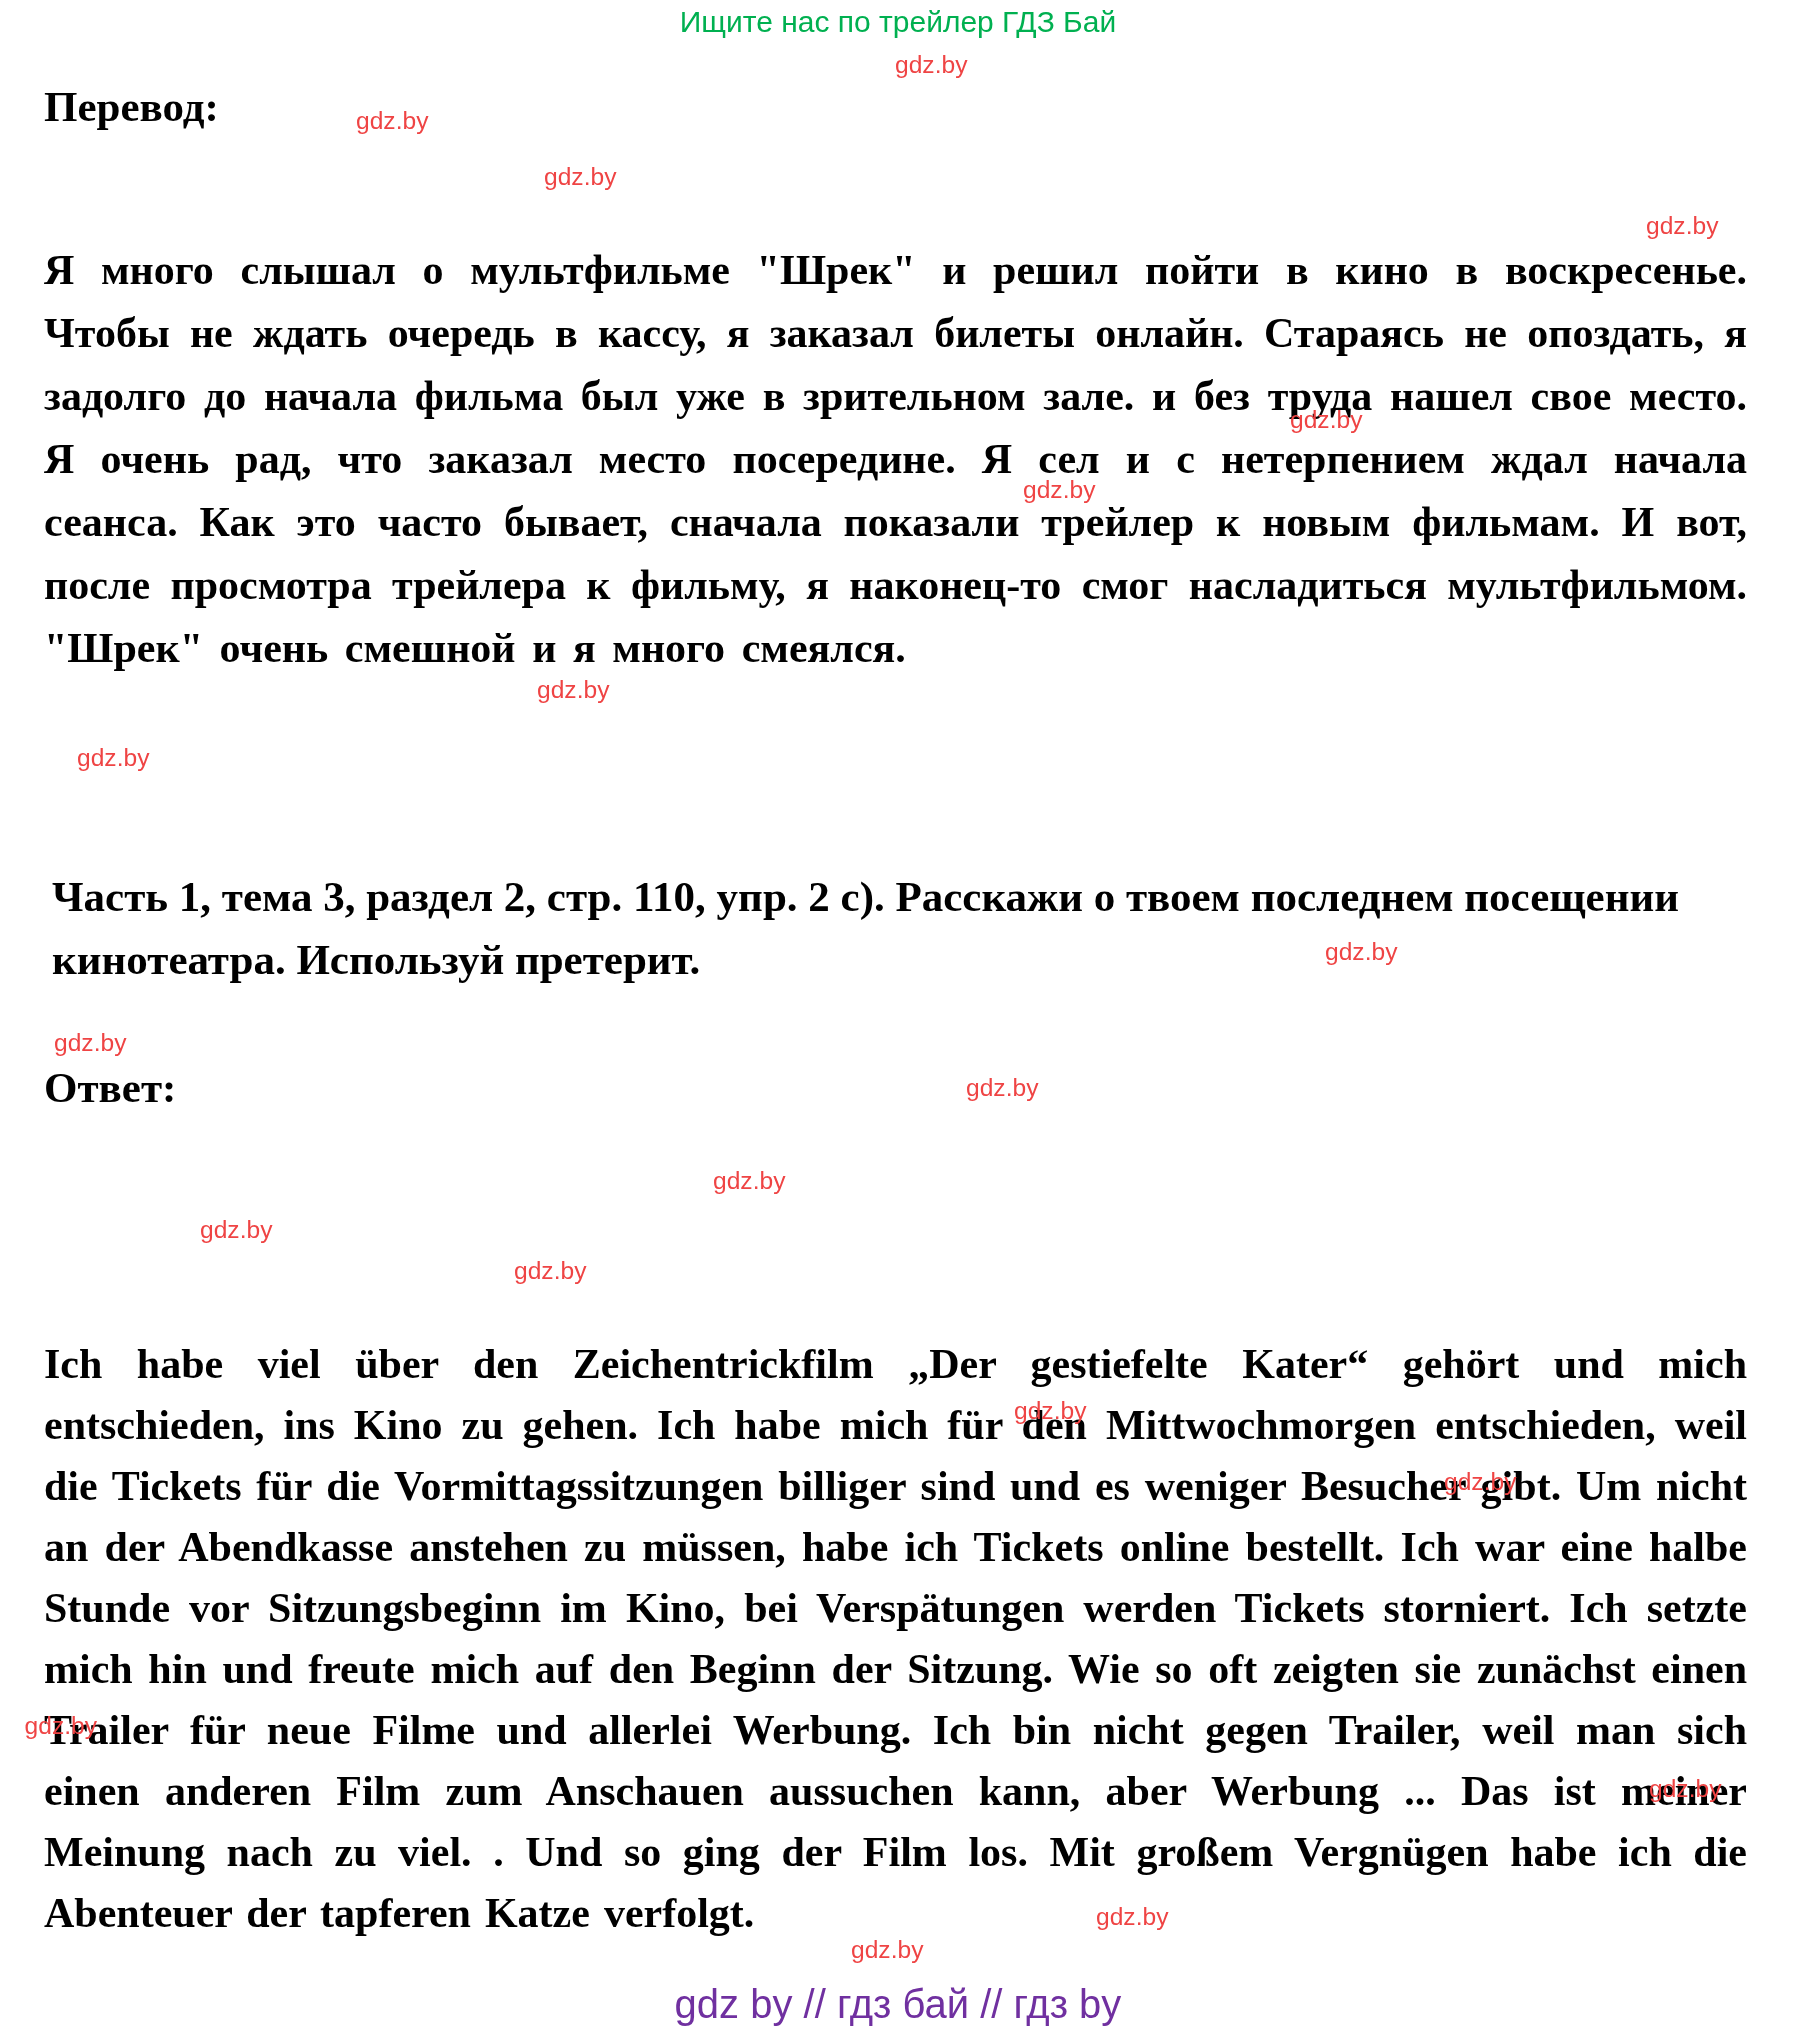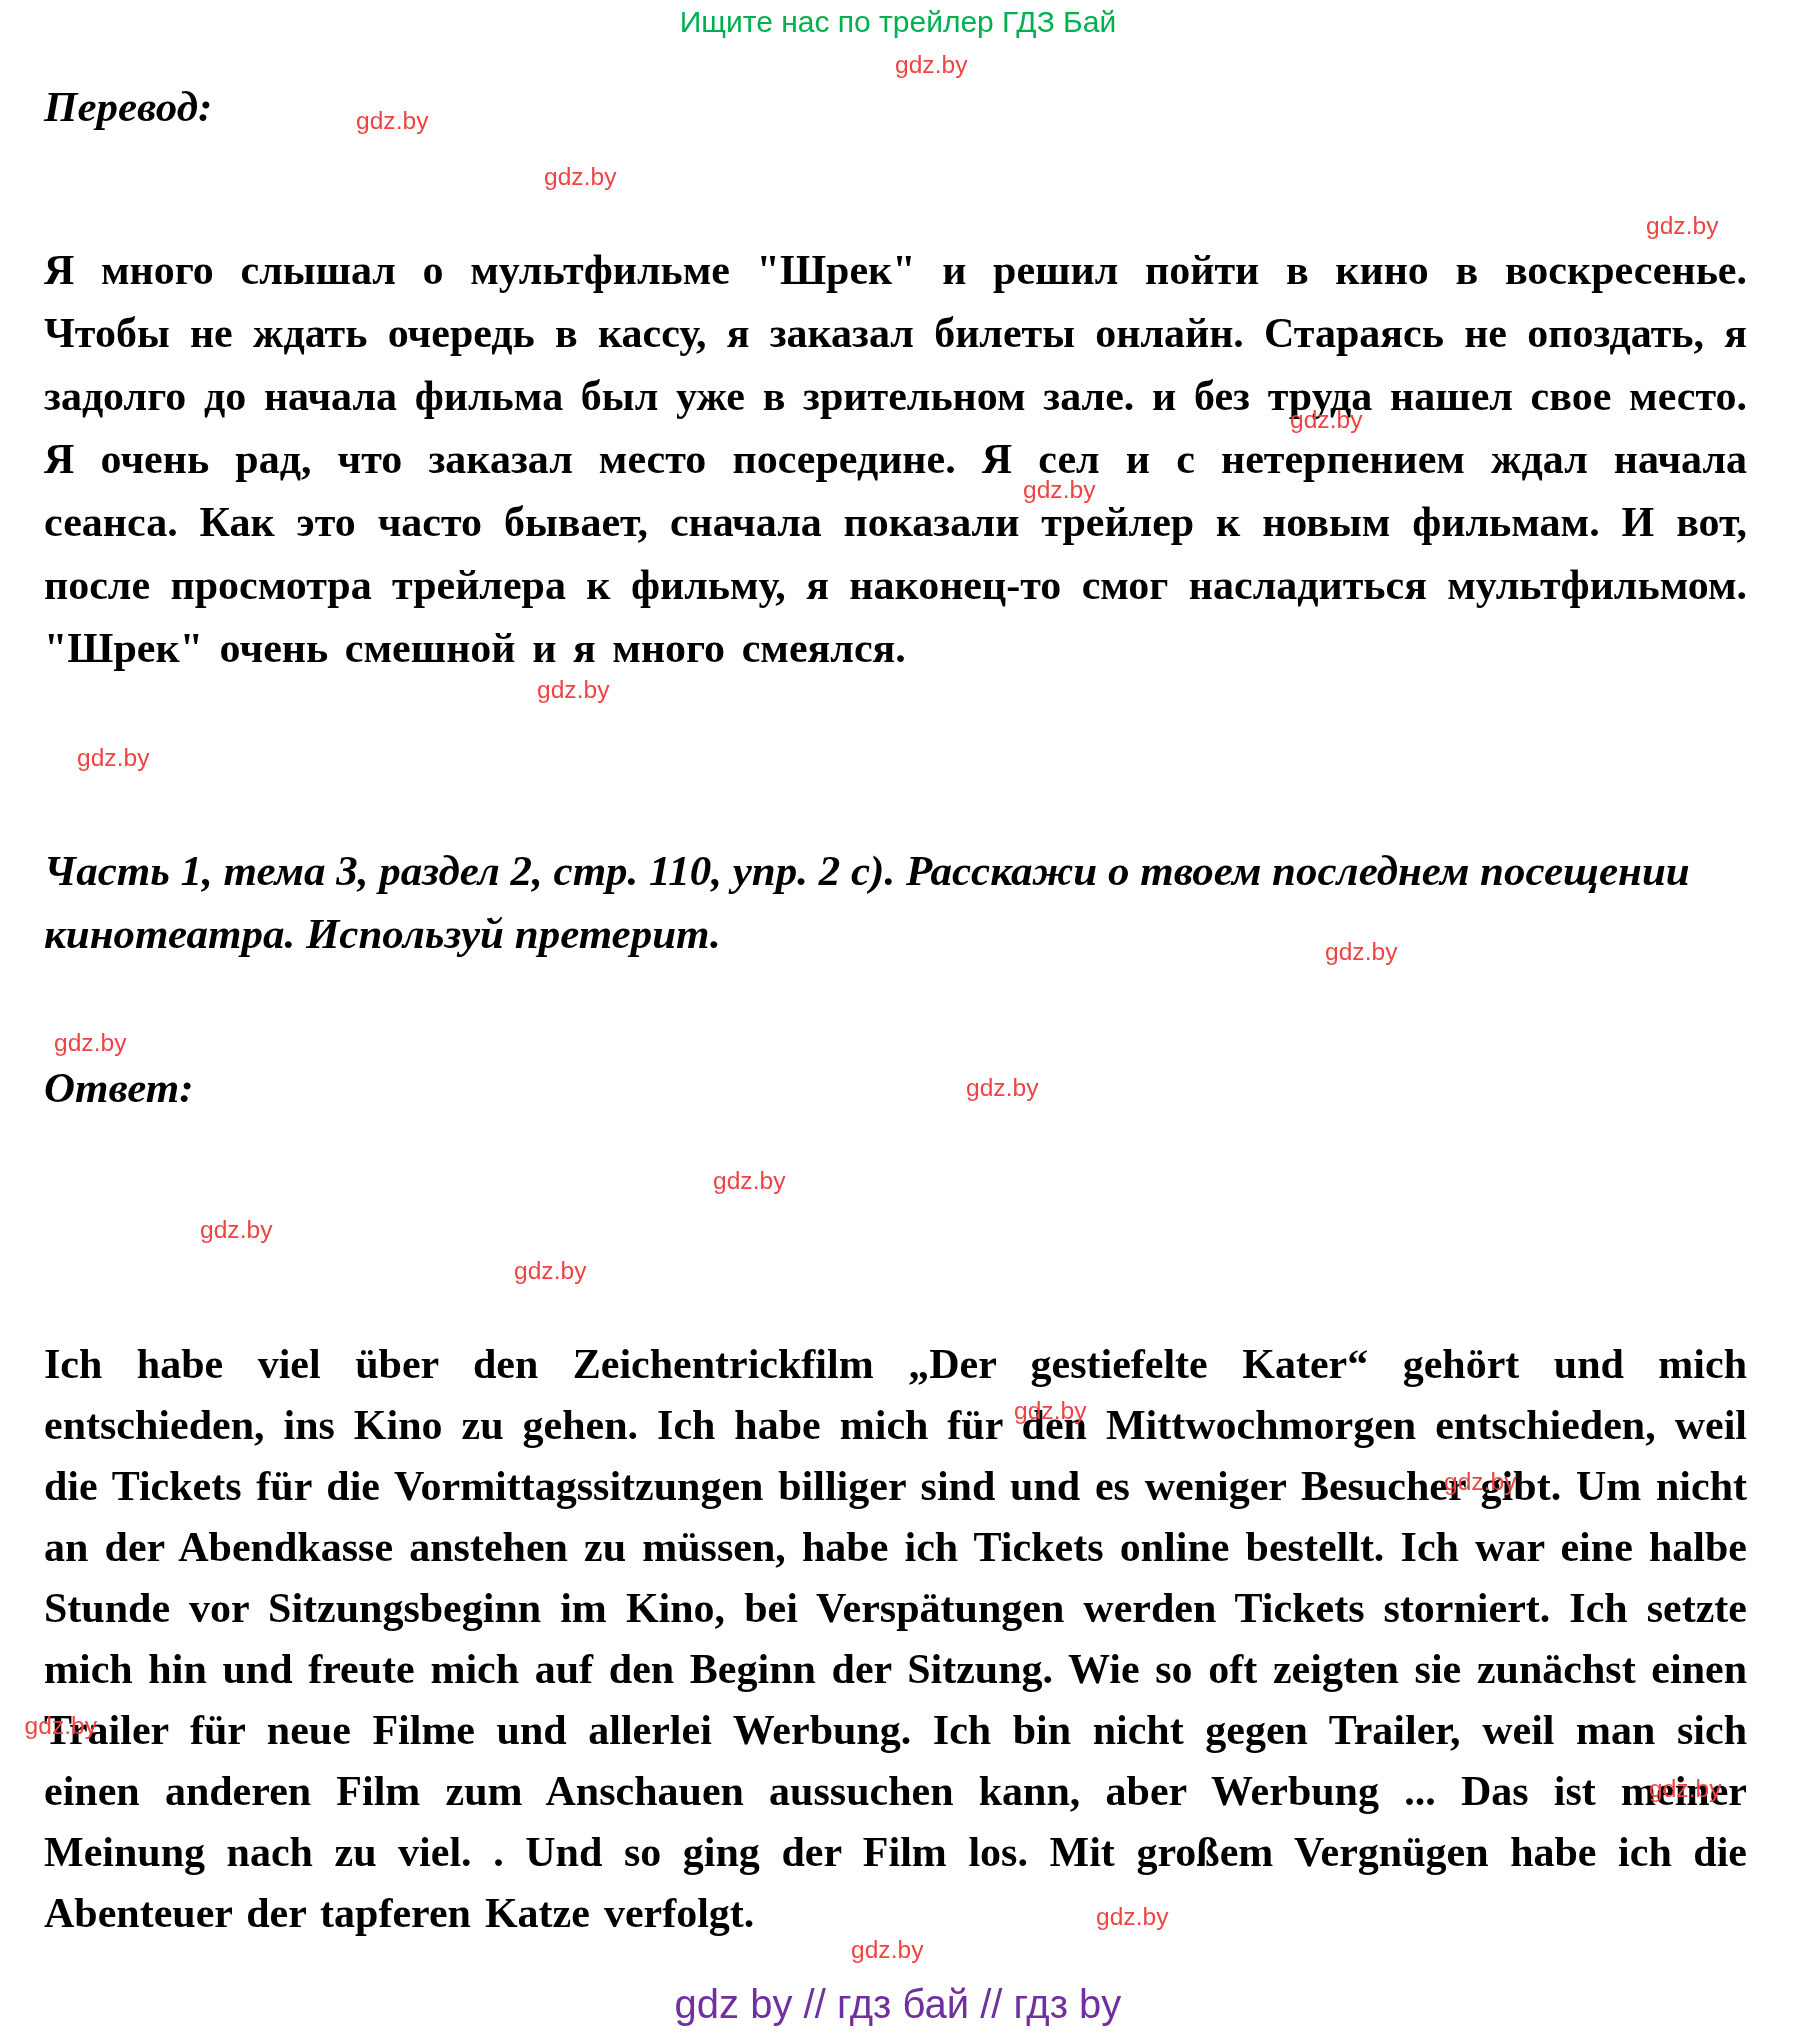--- a/index.html
+++ b/index.html
@@ -31,21 +31,20 @@
     white-space: nowrap;
     z-index: 3;
   }
 
   .heading {
     position: absolute;
     left: 44px; right: 49px;
     font-size: 43px;
     font-weight: bold;
     line-height: 63px;
-    font-style: italic;
   }
 
   .body-text {
     position: absolute;
     left: 44px; right: 49px;
     font-size: 42px;
     line-height: 63px;
     text-align: justify;
     word-spacing: 6.1px;
     font-weight: bold;
@@ -70,21 +69,21 @@
 <body>
 
 <div class="page">
 
   <div class="promo-header">Ищите нас по трейлер ГДЗ Бай</div>
 
   <h2 class="heading" style="top: 75px;">Перевод:</h2>
 
   <p class="body-text" style="top: 239px;">Я много слышал о мультфильме "Шрек" и решил пойти в кино в воскресенье. Чтобы не ждать очередь в кассу, я заказал билеты онлайн. Стараясь не опоздать, я задолго до начала фильма был уже в зрительном зале. и без труда нашел  свое место. Я очень рад, что заказал место посередине. Я сел и с нетерпением ждал начала сеанса. Как это часто бывает, сначала показали трейлер к новым фильмам. И вот, после просмотра трейлера к фильму, я наконец-то смог насладиться мультфильмом. "Шрек" очень смешной и я много смеялся.</p>
 
-  <h2 class="heading" style="top: 839px;">Часть 1, тема 3, раздел 2, стр. 110, упр. 2 с). Расскажи о твоем последнем посещении кинотеатра. Используй претерит.</h2>
+  <h2 class="heading" style="top: 865px; margin-left: 8px;">Часть 1, тема 3, раздел 2, стр. 110, упр. 2 с). Расскажи о твоем последнем посещении кинотеатра. Используй претерит.</h2>
 
   <h2 class="heading" style="top: 1056px;">Ответ:</h2>
 
   <p class="body-text de" style="top: 1290px;">Ich habe viel über den Zeichentrickfilm „Der gestiefelte Kater“ gehört und mich entschieden, ins Kino zu gehen. Ich habe mich für den Mittwochmorgen entschieden, weil die Tickets für die Vormittagssitzungen billiger sind und es weniger Besucher gibt. Um nicht an der Abendkasse anstehen zu müssen, habe ich Tickets online bestellt. Ich war eine halbe Stunde vor Sitzungsbeginn im Kino, bei Verspätungen werden Tickets storniert. Ich setzte mich hin und freute mich auf den Beginn der Sitzung. Wie so oft zeigten sie zunächst einen Trailer für neue Filme und allerlei Werbung. Ich bin nicht gegen Trailer, weil man sich einen anderen Film zum Anschauen aussuchen kann, aber Werbung ... Das ist meiner Meinung nach zu viel. . Und so ging der Film los. Mit großem Vergnügen habe ich die Abenteuer der tapferen Katze verfolgt.</p>
 
   <div class="site-footer">gdz by  //  гдз бай  //  гдз by</div>
 
   <span class="wm" style="left:895px; top:51px;">gdz.by</span>
   <span class="wm" style="left:356px;  top:107px;">gdz.by</span>
   <span class="wm" style="left:544px;  top:163px;">gdz.by</span>

